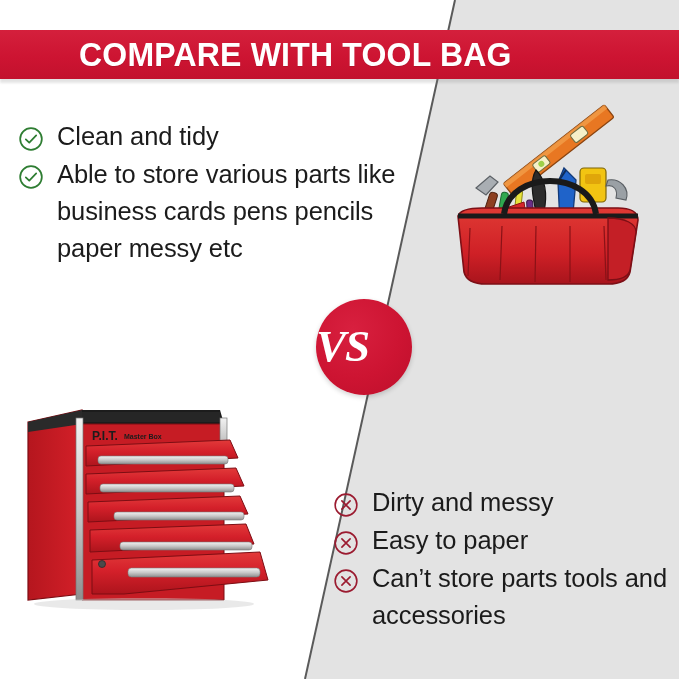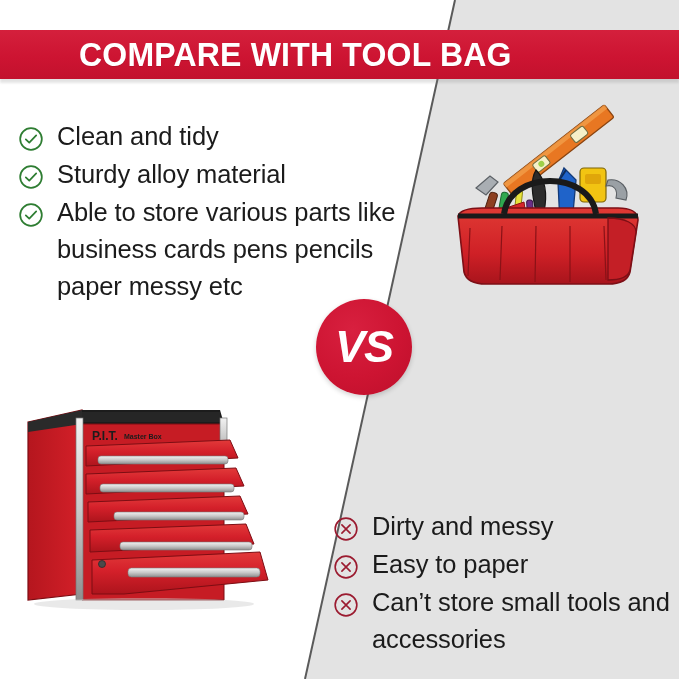--- a/index.html
+++ b/index.html
@@ -66,21 +66,21 @@
     transform-origin: left center;
     white-space: nowrap;
     text-shadow: 0 1px 0 rgba(0,0,0,0.10);
   }
 
   
   .list {
     position: absolute;
   }
   .list-pros { left: 18px; top: 90px; width: 400px; margin-top: 28px; }
-  .list-cons { left: 333px; top: 508px; width: 346px; }
+  .list-cons { left: 333px; top: 484px; width: 346px; }
 
   .list-item {
     display: flex;
     align-items: flex-start;
     margin-bottom: 1px;
   }
   .item-icon {
     flex: 0 0 auto;
     width: 26px;
     height: 26px;
@@ -99,22 +99,23 @@
     position: absolute;
     left: 316px;
     top: 299px;
     width: 96px;
     height: 96px;
     border-radius: 50%;
     background: #cd1432;
     background: radial-gradient(circle at 38% 32%, #d8203f 0%, #cd1432 55%, #bd0f2b 100%);
     display: flex;
     align-items: center;
-    justify-content: center;
+    justify-content: flex-start;
     box-shadow: 0 2px 5px rgba(0,0,0,0.18);
+    font-family: Liberation Serif, serif;
   }
   .vs-text {
     color: #ffffff;
     font-weight: bold;
     font-style: italic;
     font-size: 45px;
     letter-spacing: -1px;
     line-height: 1;
     transform: translateY(-1px);
   }
@@ -145,33 +146,26 @@
   <div class="list list-pros">
 
     <div class="list-item">
       <svg class="item-icon" viewBox="0 0 24 24">
         <circle cx="12" cy="12" r="10" fill="none" stroke="#2e7d32" stroke-width="1.6"></circle>
         <path d="M7.2 12.3 L10.4 15.4 L16.8 8.6" fill="none" stroke="#2e7d32" stroke-width="1.6" stroke-linecap="round" stroke-linejoin="round"></path>
       </svg>
       <div class="item-text">Clean and tidy</div>
     </div>
 
+
     <div class="list-item">
       <svg class="item-icon" viewBox="0 0 24 24">
         <circle cx="12" cy="12" r="10" fill="none" stroke="#2e7d32" stroke-width="1.6"></circle>
         <path d="M7.2 12.3 L10.4 15.4 L16.8 8.6" fill="none" stroke="#2e7d32" stroke-width="1.6" stroke-linecap="round" stroke-linejoin="round"></path>
       </svg>
-      <div class="item-text">Sturdy alloy material</div>
-    </div>
-
-    <div class="list-item">
-      <svg class="item-icon" viewBox="0 0 24 24">
-        <circle cx="12" cy="12" r="10" fill="none" stroke="#2e7d32" stroke-width="1.6"></circle>
-        <path d="M7.2 12.3 L10.4 15.4 L16.8 8.6" fill="none" stroke="#2e7d32" stroke-width="1.6" stroke-linecap="round" stroke-linejoin="round"></path>
-      </svg>
       <div class="item-text">Able to store various parts like business cards pens pencils paper messy etc</div>
     </div>
 
   </div>
 
   <div class="list list-cons">
 
     <div class="list-item">
       <svg class="item-icon" viewBox="0 0 24 24">
         <circle cx="12" cy="12" r="10" fill="none" stroke="#9b1b30" stroke-width="1.5"></circle>
@@ -186,21 +180,21 @@
         <path d="M8.2 8.2 L15.8 15.8 M15.8 8.2 L8.2 15.8" fill="none" stroke="#9b1b30" stroke-width="1.5" stroke-linecap="round"></path>
       </svg>
       <div class="item-text">Easy to paper</div>
     </div>
 
     <div class="list-item">
       <svg class="item-icon" viewBox="0 0 24 24">
         <circle cx="12" cy="12" r="10" fill="none" stroke="#9b1b30" stroke-width="1.5"></circle>
         <path d="M8.2 8.2 L15.8 15.8 M15.8 8.2 L8.2 15.8" fill="none" stroke="#9b1b30" stroke-width="1.5" stroke-linecap="round"></path>
       </svg>
-      <div class="item-text">Can’t store small tools and accessories</div>
+      <div class="item-text">Can’t store parts tools and accessories</div>
     </div>
 
   </div>
 
   <div class="vs-badge">
     <span class="vs-text">VS</span>
   </div>
 
   <svg class="product product-bag" viewBox="0 0 220 200">
     <defs>

